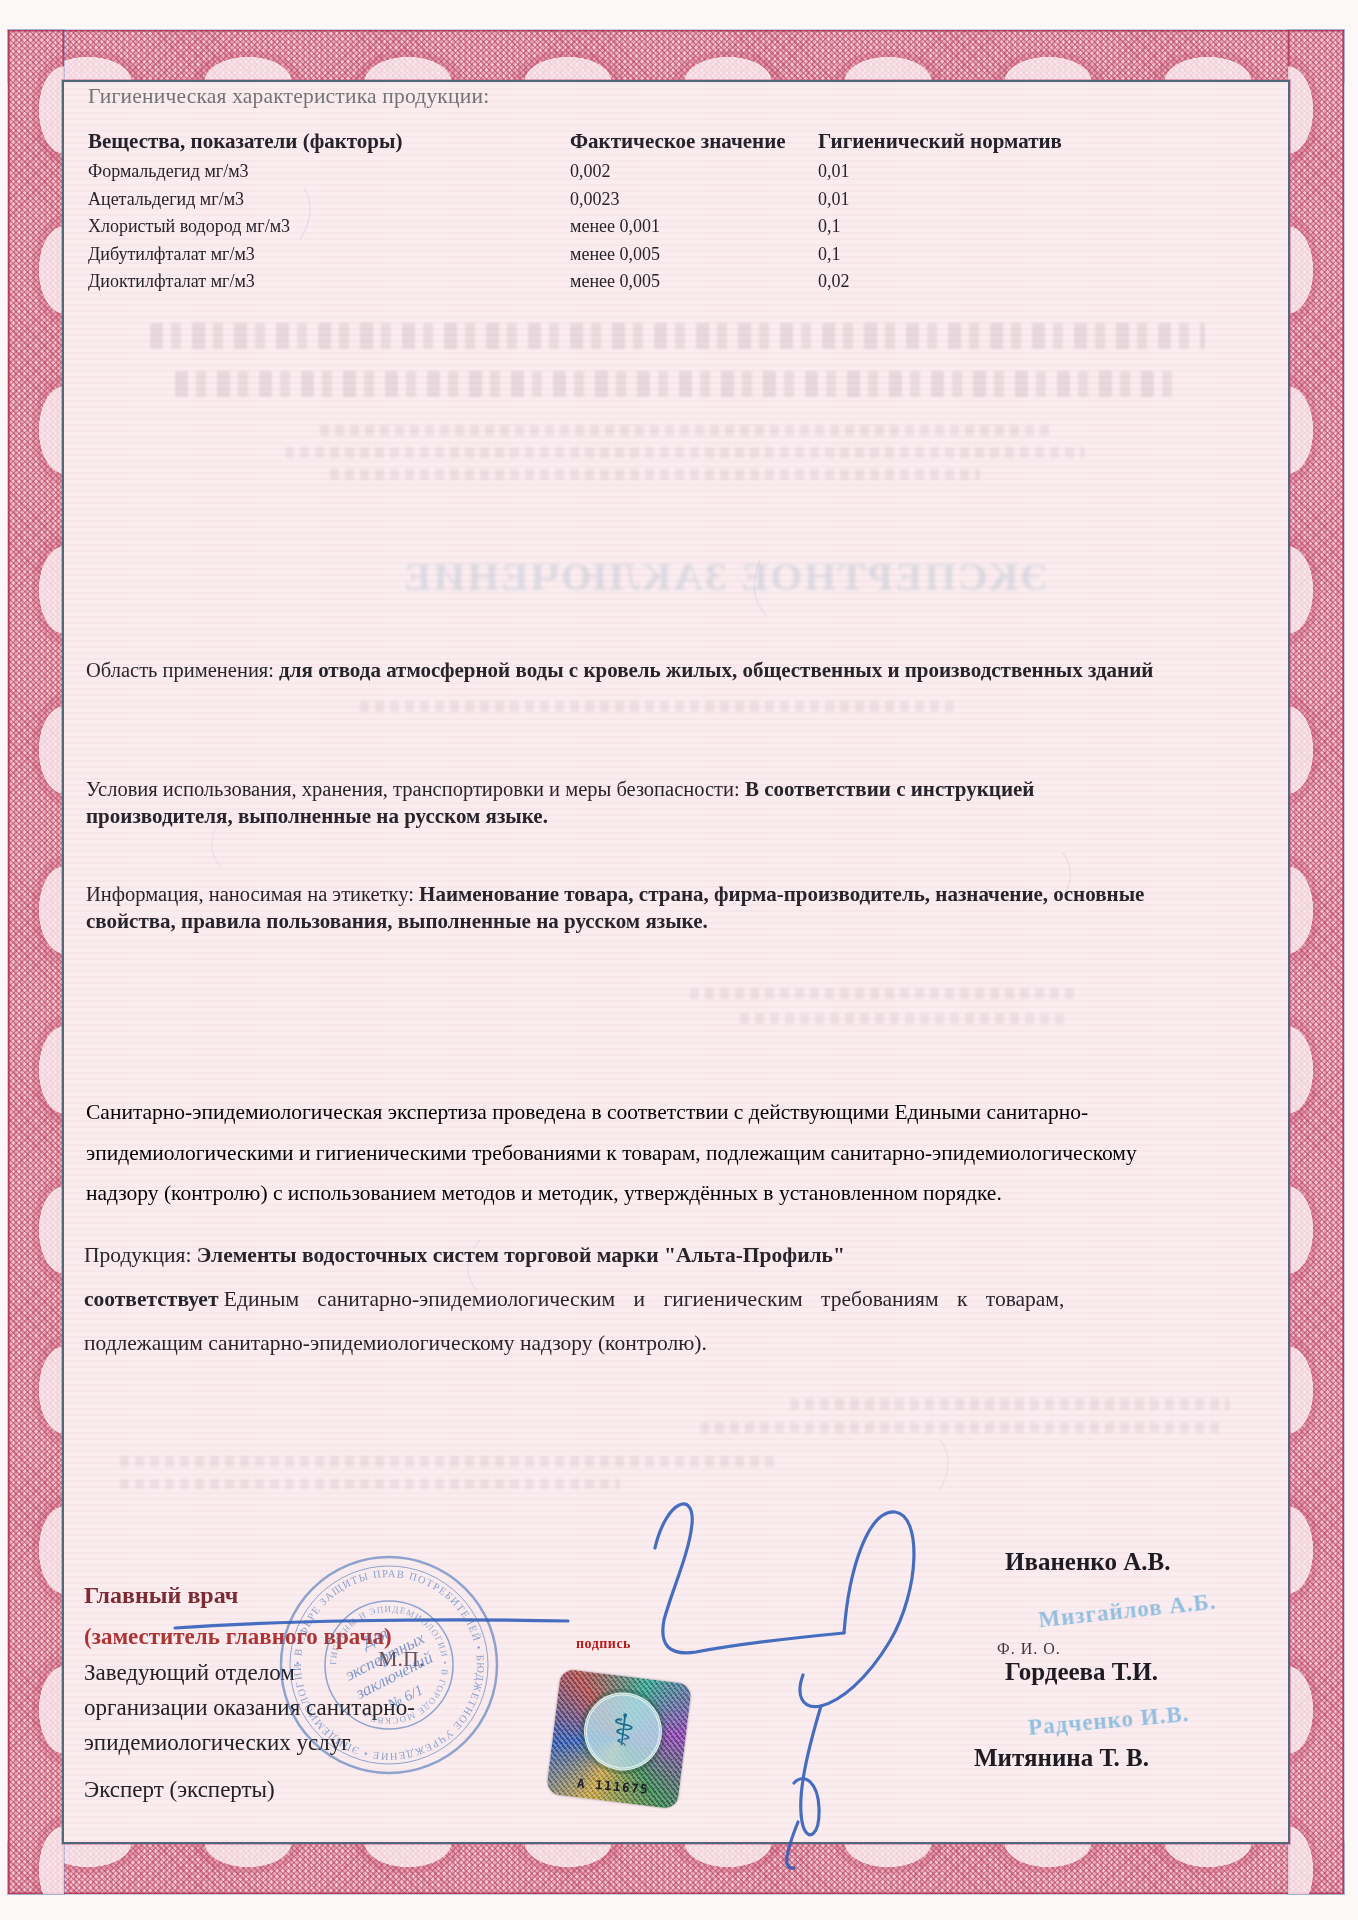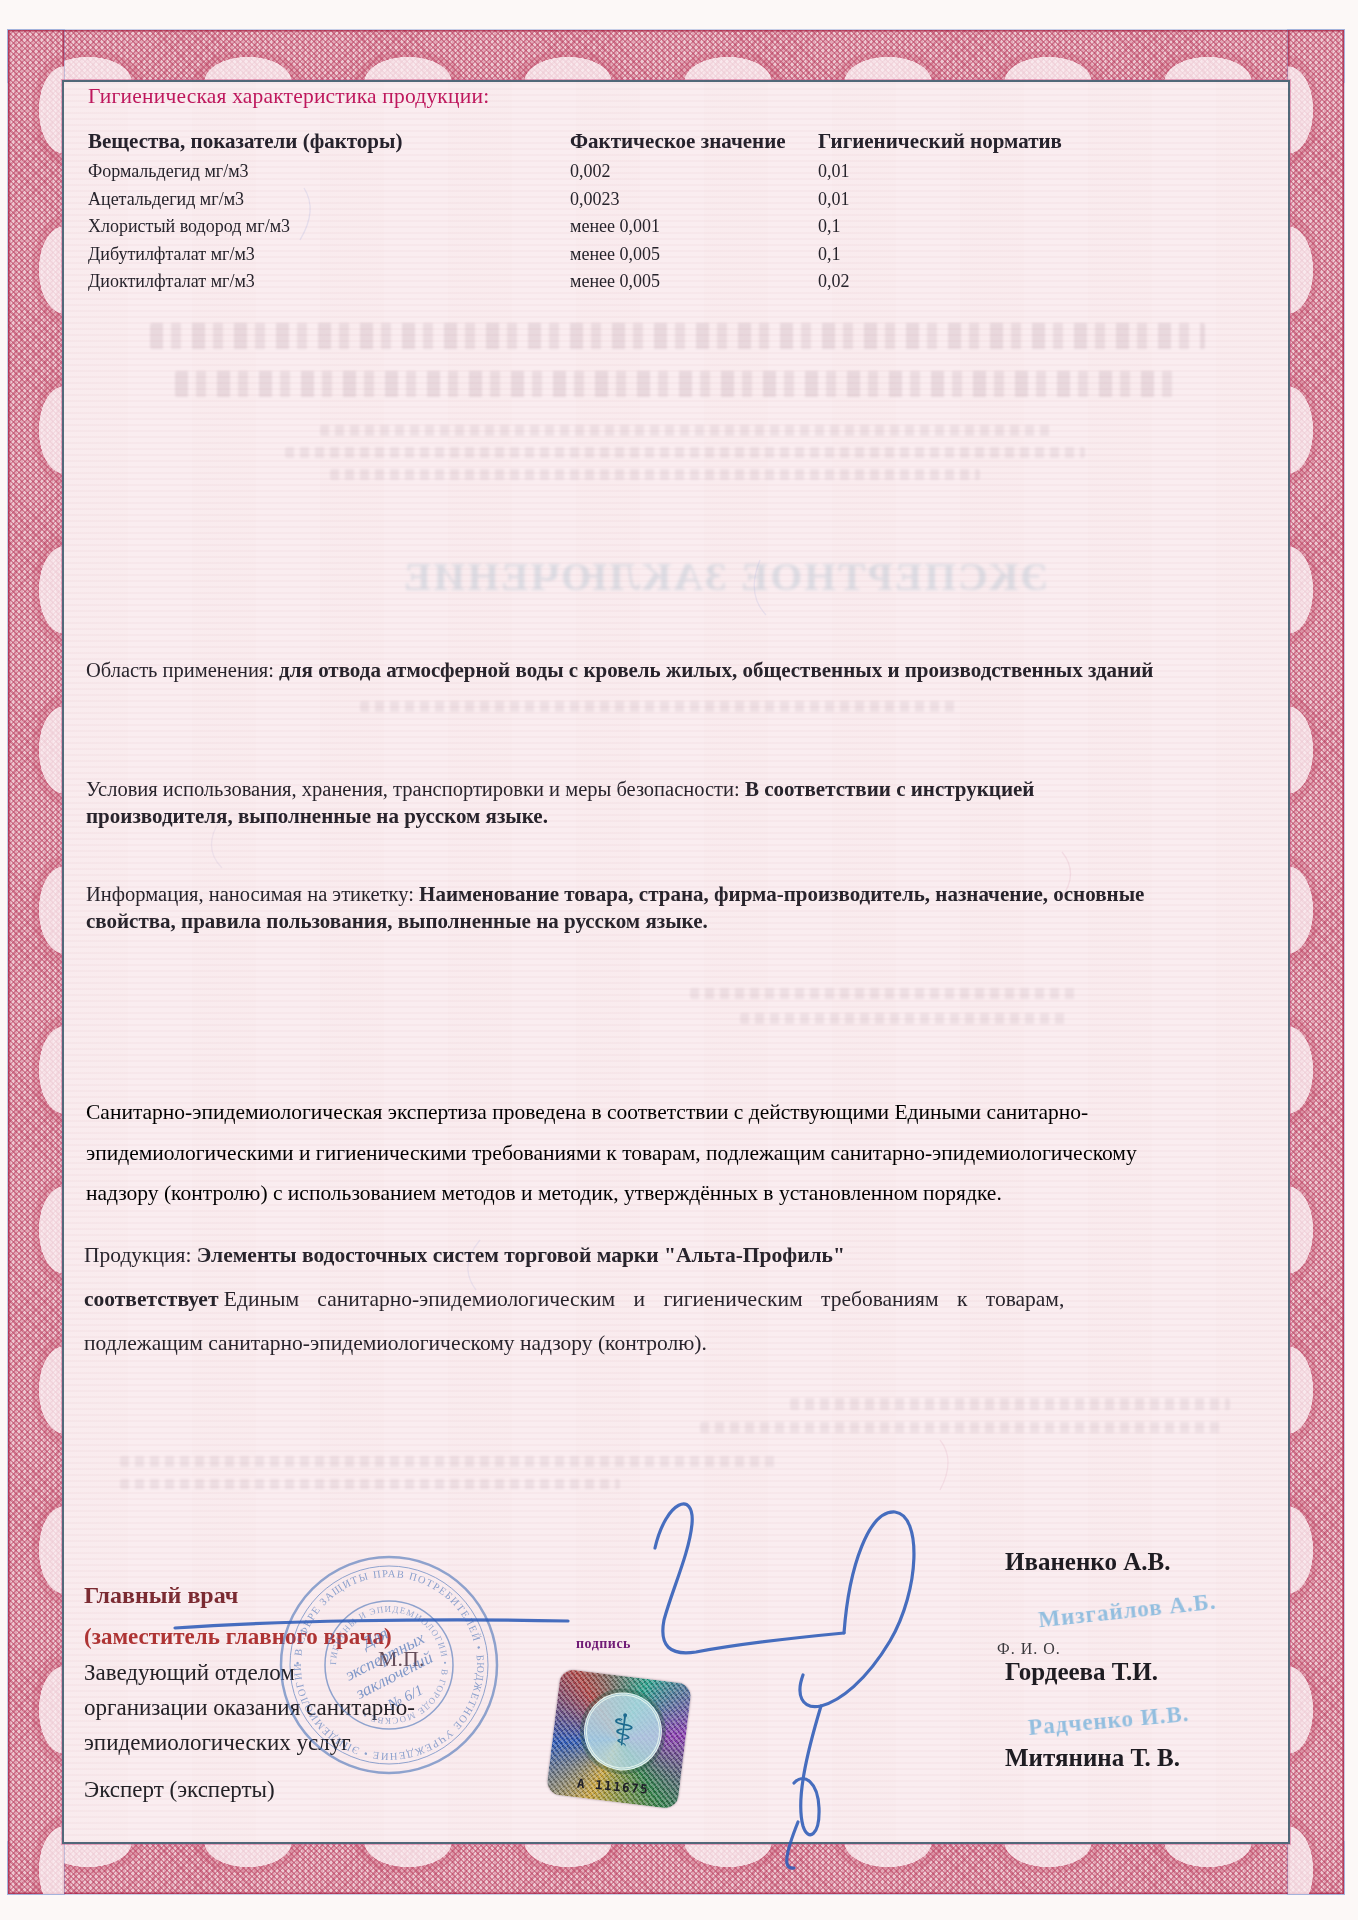--- a/index.html
+++ b/index.html
@@ -43,21 +43,21 @@
     background:
       repeating-linear-gradient(0deg, rgba(236,206,214,.20) 0 2px, transparent 2px 6px),
       repeating-linear-gradient(90deg, rgba(244,226,230,.16) 0 64px, transparent 64px 128px),
       #faedf0;
     border:2px solid rgba(34,68,88,.78);
     box-shadow:0 0 0 1px rgba(206,86,138,.45);
   }
 
   
   .abs{position:absolute;}
-  .txt{color:#be185d;}
+  .txt{color:#737373;}
   .b{font-weight:700;}
 
   .section-title{left:88px;top:84px;font-size:21.5px;letter-spacing:.2px;}
 
   .thead{left:88px;top:129px;width:1080px;display:grid;grid-template-columns:482px 248px 1fr;
          font-weight:700;font-size:21px;color:#26222c;}
   .tbody{left:88px;top:161px;width:1080px;font-size:18px;color:#26232b;}
   .trow{display:grid;grid-template-columns:482px 248px 1fr;height:27.6px;align-items:baseline;}
 
   .field{font-size:20.5px;line-height:27px;color:#28242c;}
@@ -71,21 +71,21 @@
 
   .para{left:86px;top:1092px;width:1090px;font-size:21.5px;line-height:40.5px;color:#000000;}
 
   .product{left:84px;top:1233px;width:1095px;font-size:21.5px;line-height:44px;color:#28242c;}
   .product .spread{word-spacing:13px;}
 
   .sig-left{left:84px;top:1578px;font-size:23px;line-height:35px;color:#232126;}
   .sig-chief{font-size:24px;font-weight:700;color:#7b2b32;margin-bottom:6px;}
   .sig-deputy{font-size:23px;font-weight:700;color:#ae3434;margin-bottom:1px;}
   .sig-expert{margin-top:12px;}
-  .small-label{font-size:14px;font-weight:700;color:#701a75;letter-spacing:.5px;}
+  .small-label{font-size:14px;font-weight:700;color:#b91c1c;letter-spacing:.5px;}
   .fio-label{font-size:16px;color:#3c3a3e;letter-spacing:1px;font-weight:400;}
   .mp-label{left:378px;top:1646px;font-size:22px;color:#4c3240;font-weight:400;opacity:.85;}
 
   .name{font-size:25px;font-weight:700;color:#1e1c22;}
   .name-stamped{
     font-size:23px;font-weight:700;color:#88bade;opacity:.9;filter:blur(.4px);letter-spacing:1px;
   }
 
   
   .ghost{
@@ -225,21 +225,21 @@
   </div>
 
   <div class="abs mp-label">М.П.</div>
   <div class="abs small-label" style="left:576px;top:1636px;">подпись</div>
   <div class="abs fio-label" style="left:997px;top:1640px;">Ф. И. О.</div>
 
   <div class="abs name" style="left:1005px;top:1548px;">Иваненко А.В.</div>
   <div class="abs name-stamped" style="left:1038px;top:1598px;transform:rotate(-6deg);">Мизгайлов А.Б.</div>
   <div class="abs name" style="left:1005px;top:1658px;">Гордеева Т.И.</div>
   <div class="abs name-stamped" style="left:1028px;top:1708px;transform:rotate(-5deg);">Радченко И.В.</div>
-  <div class="abs name" style="left:1005px;top:1744px;">Митянина Т. В.</div>
+  <div class="abs name" style="left:974px;top:1744px;">Митянина Т. В.</div>
 
   <svg class="stamp" viewBox="0 0 234 234">
     <g fill="none" stroke="#4872b8" opacity="0.6">
       <circle cx="117" cy="117" r="108" stroke-width="2.5"></circle>
       <circle cx="117" cy="117" r="99" stroke-width="1"></circle>
       <circle cx="117" cy="117" r="64" stroke-width="1.5"></circle>
     </g>
     <defs>
       <path id="ringO" d="M117,117 m-88,0 a88,88 0 1,1 176,0 a88,88 0 1,1 -176,0"></path>
       <path id="ringI" d="M117,117 m-53,0 a53,53 0 1,1 106,0 a53,53 0 1,1 -106,0"></path>

